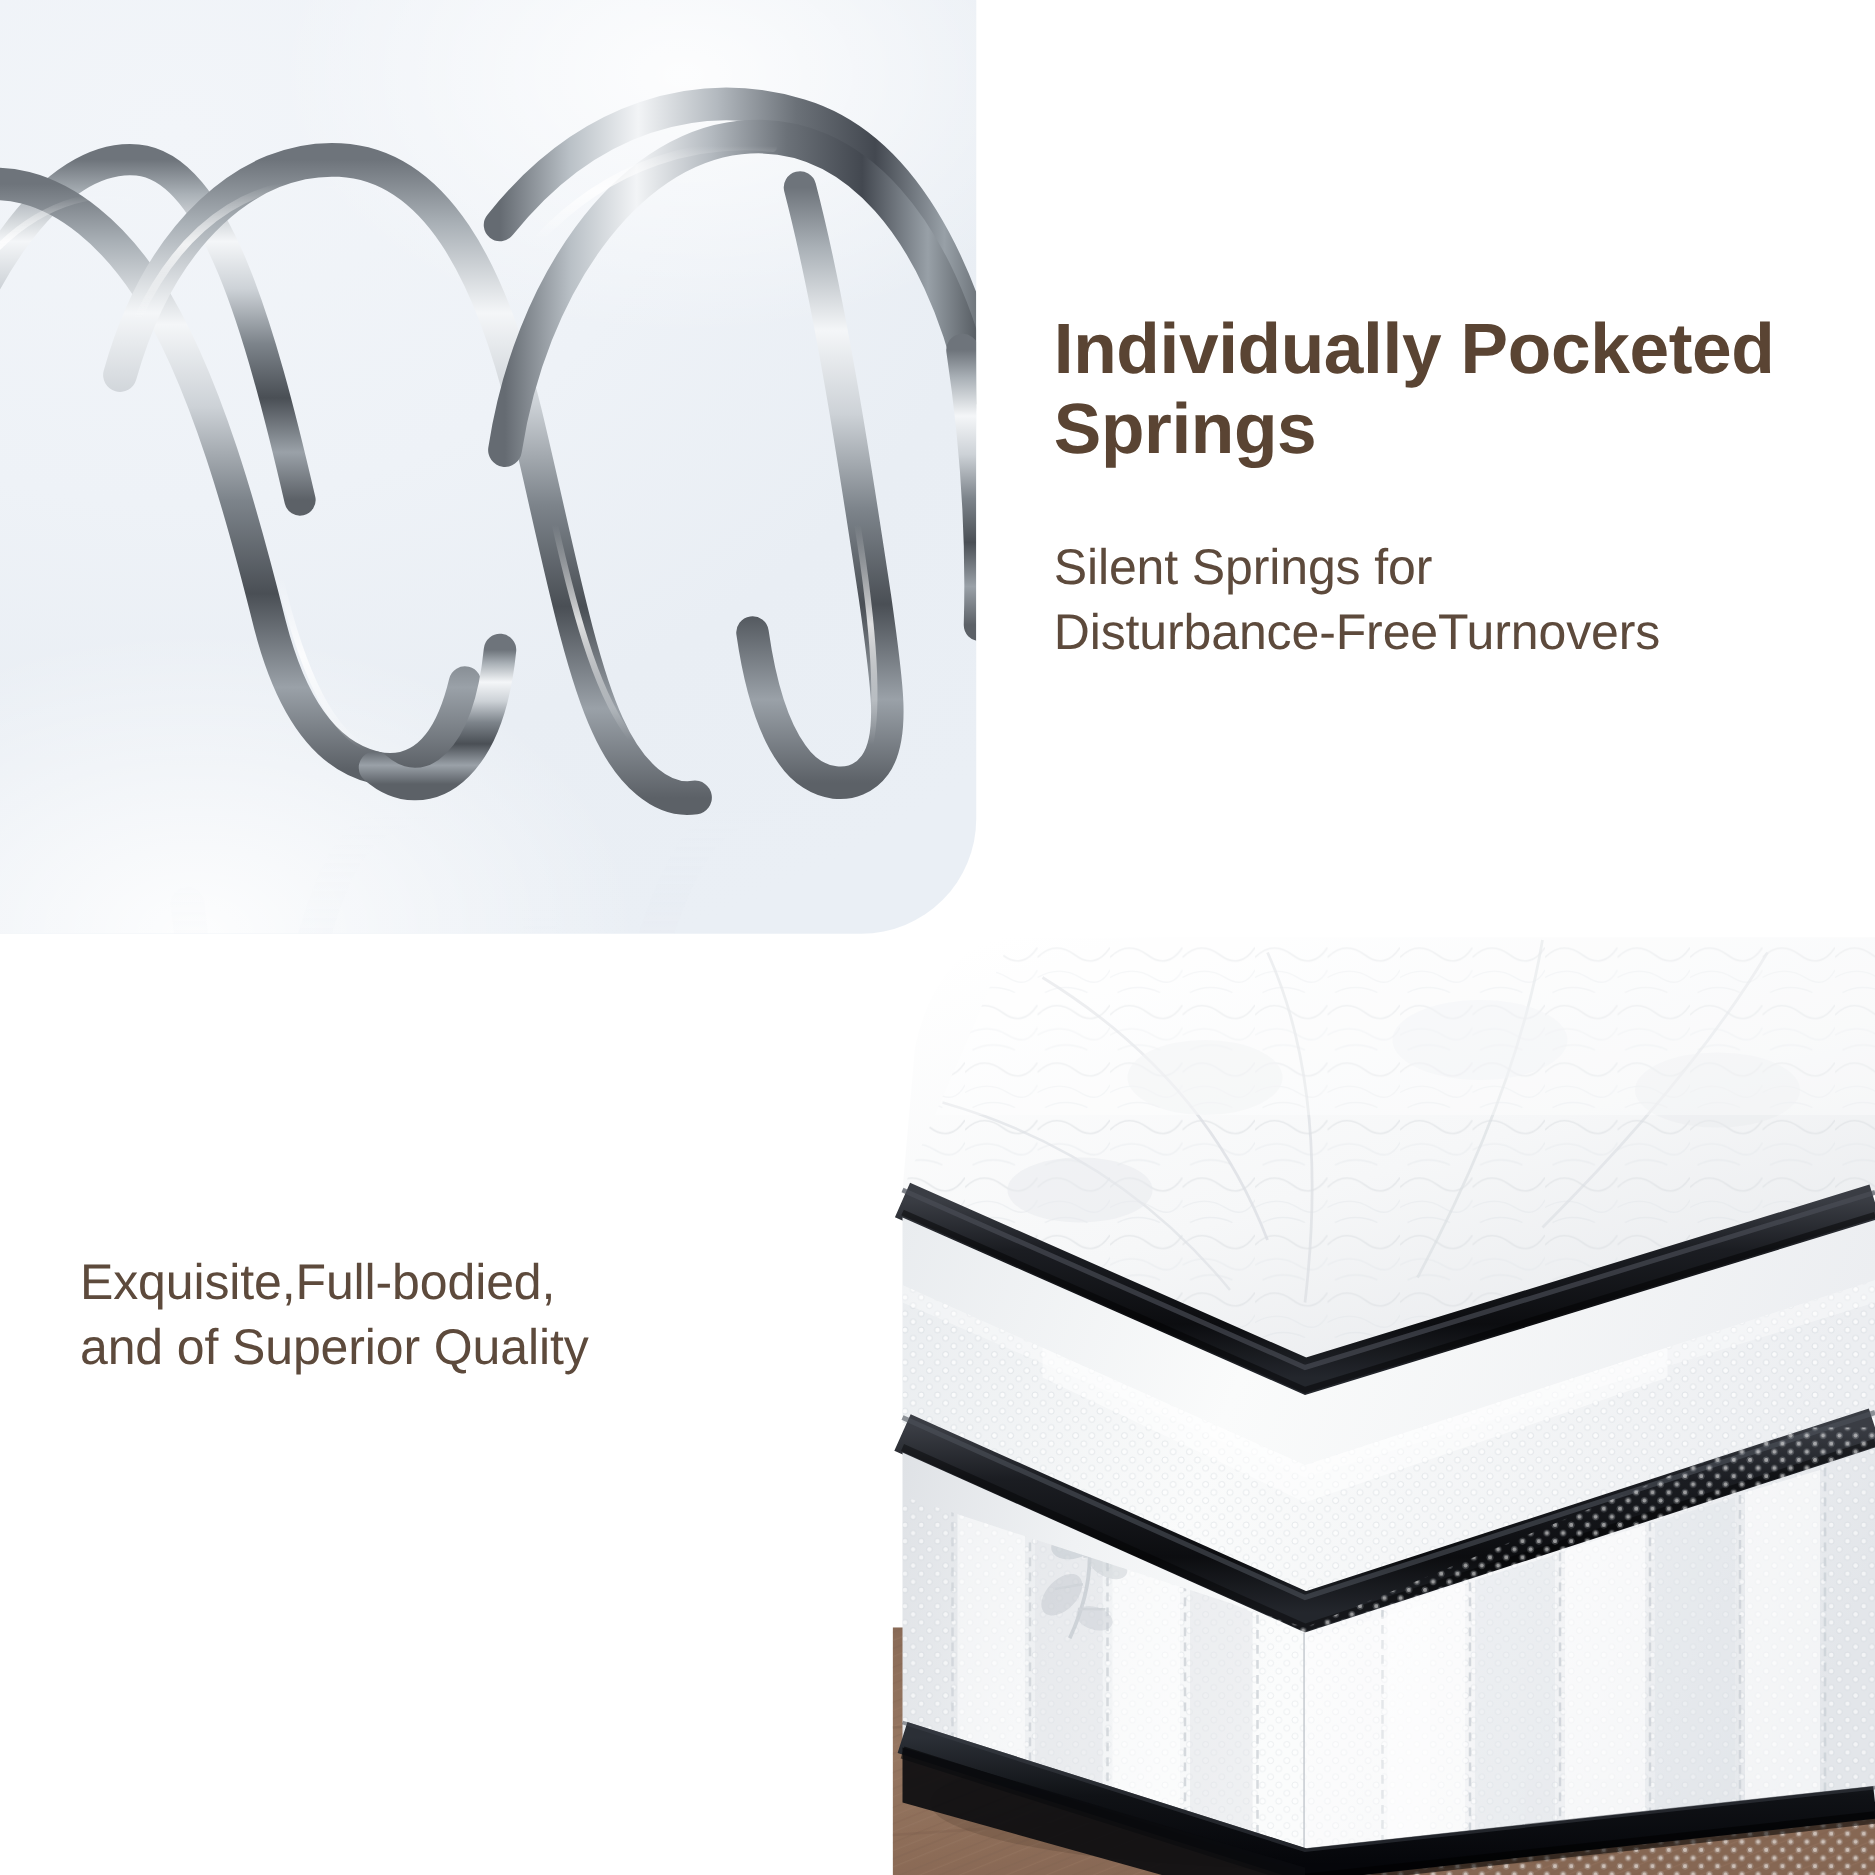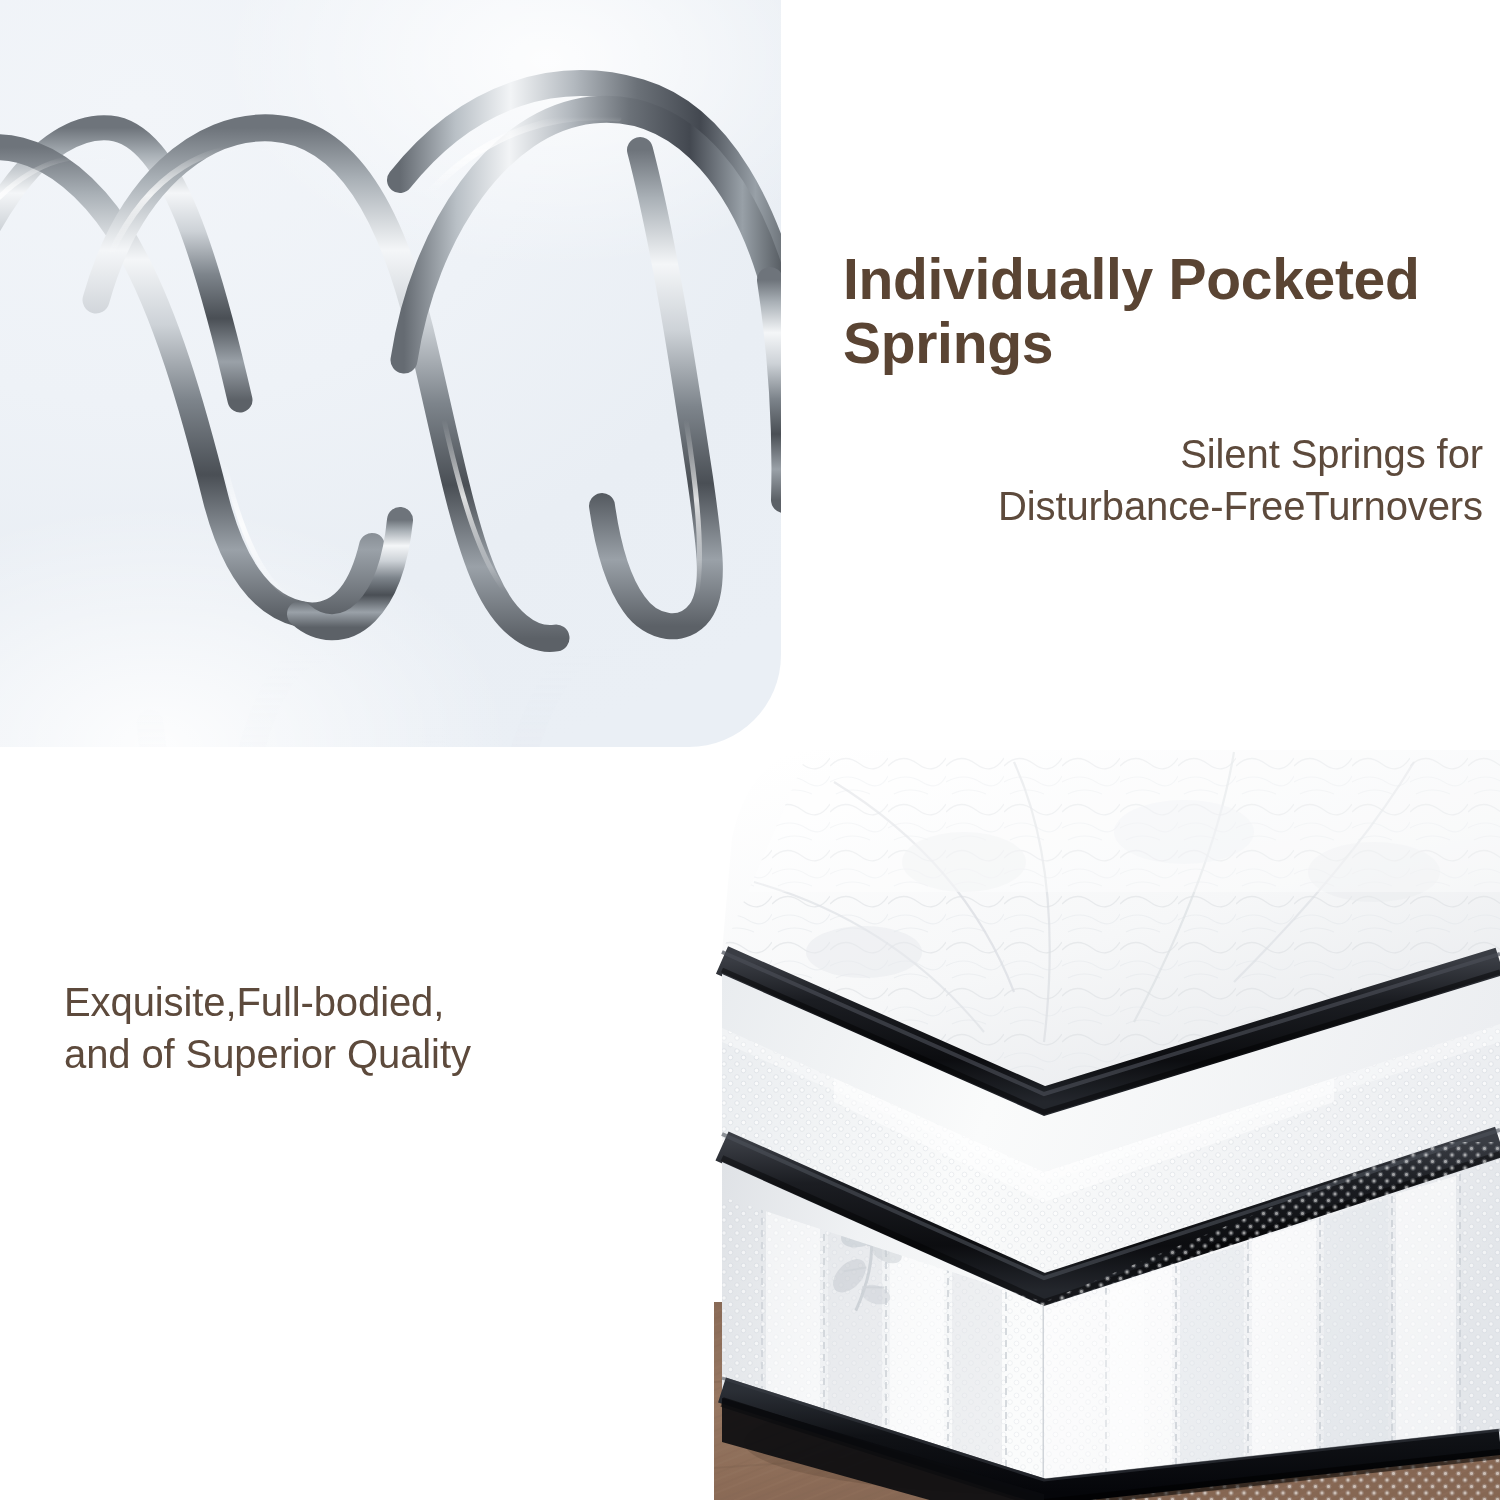--- a/index.html
+++ b/index.html
@@ -50,22 +50,22 @@
     white-space:pre-line;
   }
   .subline{
     color:#5d4a3c;
     font-size:40px;
     line-height:1.30;
     font-weight:300;
     letter-spacing:-0.1px;
     white-space:pre-line;
   }
-  .tb-springs .subline{ margin-top:52px;text-align:right; }
-  .tb-stitch  .subline{ margin-top:36px; }
+  .tb-springs .subline{ margin-top:52px; }
+  .tb-stitch  .subline{ margin-top:60px; }
 </style>
 </head>
 <body>
 
 <div class="stage">
 
   <div class="spring-panel">
     <div class="glow"></div>
 
     <svg width="781" height="747" viewBox="0 0 781 747">

